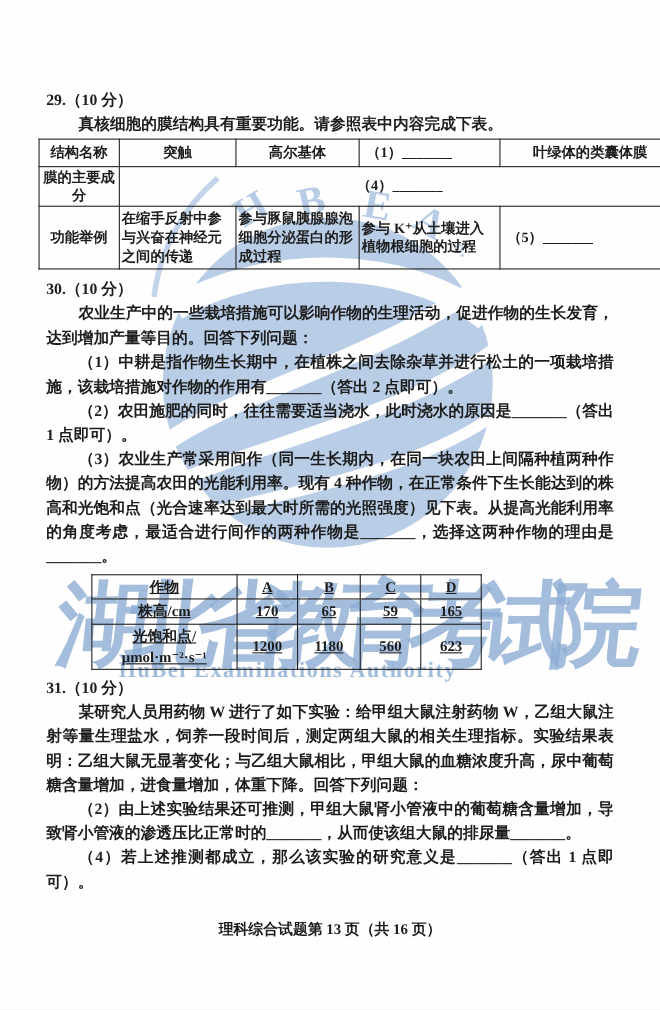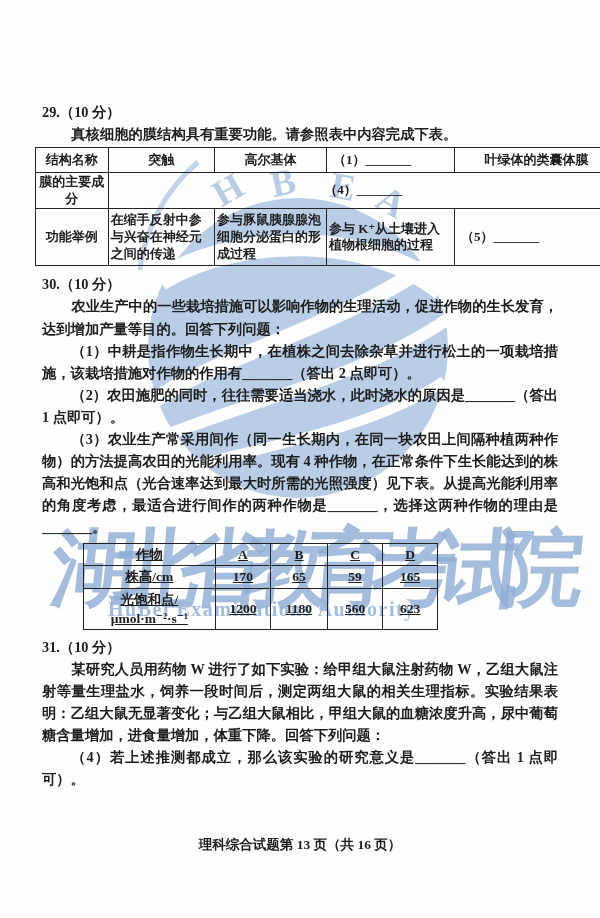--- a/index.html
+++ b/index.html
@@ -20,21 +20,20 @@
   .wm-english{
     position:absolute;left:108px;top:596px;
     font-size:20px;line-height:26px;letter-spacing:1.5px;white-space:nowrap;
     color:rgba(152,181,216,.9);font-weight:600;
   }
   
   .content{
     position:relative;z-index:2;padding:80px 42px 0 42px;
     font-size:14.3px;line-height:22.1px;font-weight:600;
     text-align:justify;
-    margin-top:21px;
   }
   .qhead{margin:0;}
   .qhead.mt30{margin-top:7px;}
   .qhead.mt31{margin-top:6px;}
   .para{margin:0;text-indent:2.05em;}
   
   table{border-collapse:collapse;}
   td{border:1px solid #232323;vertical-align:middle;padding:1px 2px;}
   .t1{margin:2px 0 0 -7px;width:584px;font-size:13px;line-height:16.6px;font-weight:600;text-align:left;}
   .t1 .c{text-align:center;}
@@ -150,19 +149,20 @@
           <td>1200</td>
           <td>1180</td>
           <td>560</td>
           <td>623</td>
         </tr>
       </tbody>
     </table>
 
     <p class="qhead mt31">31.（10 分）</p>
     <p class="para">某研究人员用药物 W 进行了如下实验：给甲组大鼠注射药物 W，乙组大鼠注射等量生理盐水，饲养一段时间后，测定两组大鼠的相关生理指标。实验结果表明：乙组大鼠无显著变化；与乙组大鼠相比，甲组大鼠的血糖浓度升高，尿中葡萄糖含量增加，进食量增加，体重下降。回答下列问题：</p>
+    <p class="para">（2）由上述实验结果还可推测，甲组大鼠肾小管液中的葡萄糖含量增加，导致肾小管液的渗透压比正常时的_______，从而使该组大鼠的排尿量_______。</p>
     <p class="para">（4）若上述推测都成立，那么该实验的研究意义是_______（答出 1 点即可）。</p>
 
   </div>
 
   <p class="footer">理科综合试题第 13 页（共 16 页）</p>
 
 </div>
 
 </body></html>

